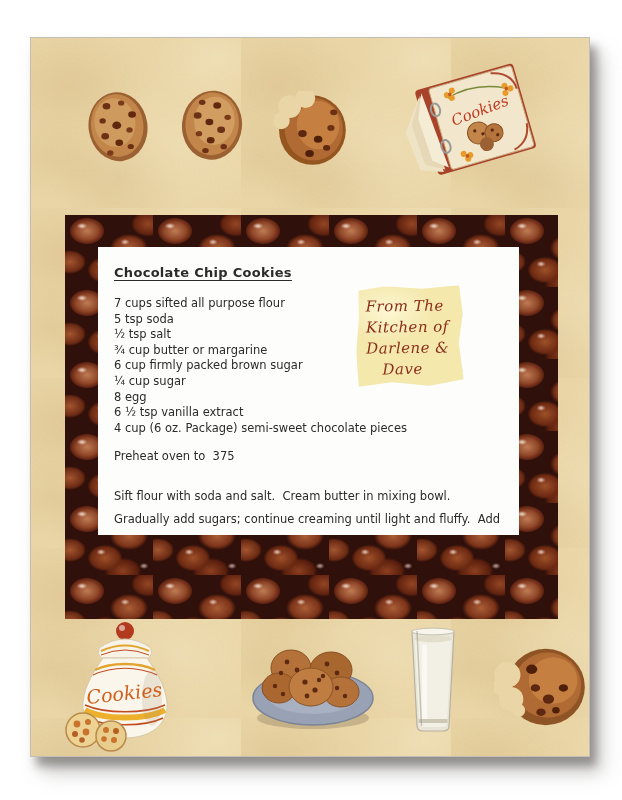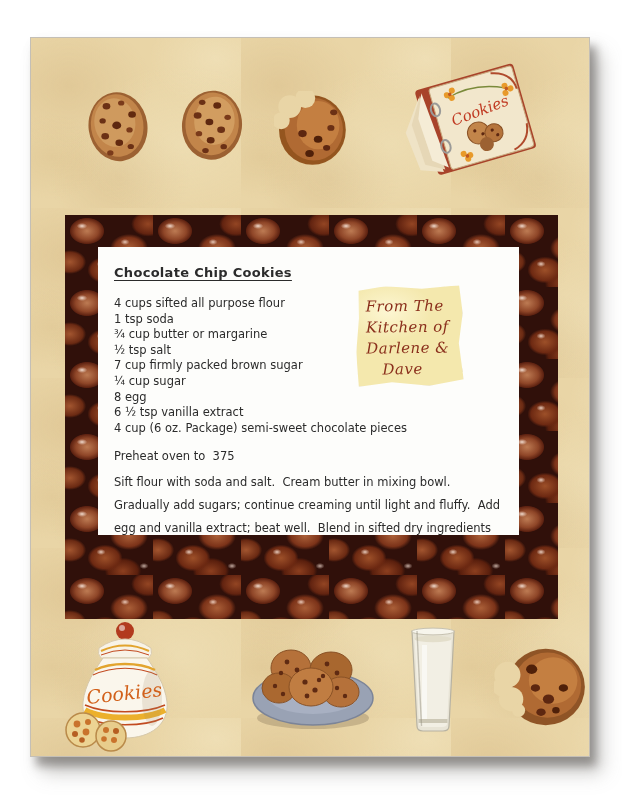--- a/index.html
+++ b/index.html
@@ -35,21 +35,21 @@
           radial-gradient(ellipse 23px 17px at 5px 47px,  #a2552f 0%, #6b2a13 56%, rgba(0,0,0,0) 70%),
           radial-gradient(ellipse 26px 19px at 58px 68px, #8c3f1f 0%, #5a1f0d 56%, rgba(0,0,0,0) 70%);
         background-size:88px 72px;}
 
   
   .card{position:absolute;left:67px;top:209px;width:421px;height:288px;background:#fdfdfb;
         padding:12px 14px 0 16px;overflow:hidden;color:#2b2b2b;}
   .card-title{font-size:13px;font-weight:bold;text-decoration:underline;
         text-underline-offset:3px;margin:6px 0 16px 0;letter-spacing:.3px;}
   .ingredients{font-size:11.5px;line-height:15.6px;margin-bottom:13px;white-space:pre-wrap;}
-  .preheat{font-size:11.5px;margin-bottom:8px;white-space:pre-wrap;}
+  .preheat{font-size:11.5px;margin-bottom:22px;white-space:pre-wrap;}
   .instructions{font-size:11.5px;line-height:23px;margin-bottom:12px;white-space:pre-wrap;}
   .yield{font-size:11.5px;}
 
   
   .sticky-note{position:absolute;left:258px;top:39px;width:107px;height:100px;
         background:#f4e8ad;
         background-image:radial-gradient(ellipse 60px 40px at 30% 25%, rgba(255,250,220,.8), rgba(255,250,220,0) 75%);
         clip-path:polygon(3% 4%,28% 0,62% 3%,97% 0,100% 28%,96% 58%,100% 94%,68% 100%,33% 96%,2% 100%,0 66%,3% 32%);
         box-shadow:2px 2px 3px rgba(120,100,50,.25);
         padding:10px 8px 0 10px;
@@ -162,21 +162,21 @@
           <circle cx="90" cy="79" r="1.6" fill="#5d2710"></circle>
         <ellipse cx="37" cy="38" rx="4.5" ry="6.5" fill="none" stroke="#9a9a98" stroke-width="2"></ellipse>
         <ellipse cx="37" cy="76" rx="4.5" ry="6.5" fill="none" stroke="#9a9a98" stroke-width="2"></ellipse>
       </g>
     </svg>
 
     <div class="chip-frame"></div>
 
     <div class="card">
       <div class="card-title">Chocolate Chip Cookies</div>
-      <div class="ingredients"><div>4 cups sifted all purpose flour</div><div>1 tsp soda</div><div>¾ cup butter or margarine</div><div>½ tsp salt</div><div>7 cup firmly packed brown sugar</div><div>¼ cup sugar</div><div>8 egg</div><div>6 ½ tsp vanilla extract</div><div>4 cup (6 oz. Package) semi-sweet chocolate pieces</div></div>
+      <div class="ingredients"><div>7 cups sifted all purpose flour</div><div>5 tsp soda</div><div>½ tsp salt</div><div>¾ cup butter or margarine</div><div>6 cup firmly packed brown sugar</div><div>¼ cup sugar</div><div>8 egg</div><div>6 ½ tsp vanilla extract</div><div>4 cup (6 oz. Package) semi-sweet chocolate pieces</div></div>
       <div class="preheat">Preheat oven to  375</div>
       <div class="instructions">Sift flour with soda and salt.  Cream butter in mixing bowl.  Gradually add sugars; continue creaming until light and fluffy.  Add egg and vanilla extract; beat well.  Blend in sifted dry ingredients gradually.  Stir in chocolate pieces.  Drop by rounded teaspoonfuls onto greased cookie sheets.  Bake at 375 for 10 to 12 minutes, until golden brown.</div>
       <div class="yield">Yields about 42</div>
 
       <div class="sticky-note">
         <div class="nl1">From The</div>
         <div class="nl2">Kitchen of</div>
         <div class="nl3">Darlene &amp;</div>
         <div class="nl4">Dave</div>
       </div>

